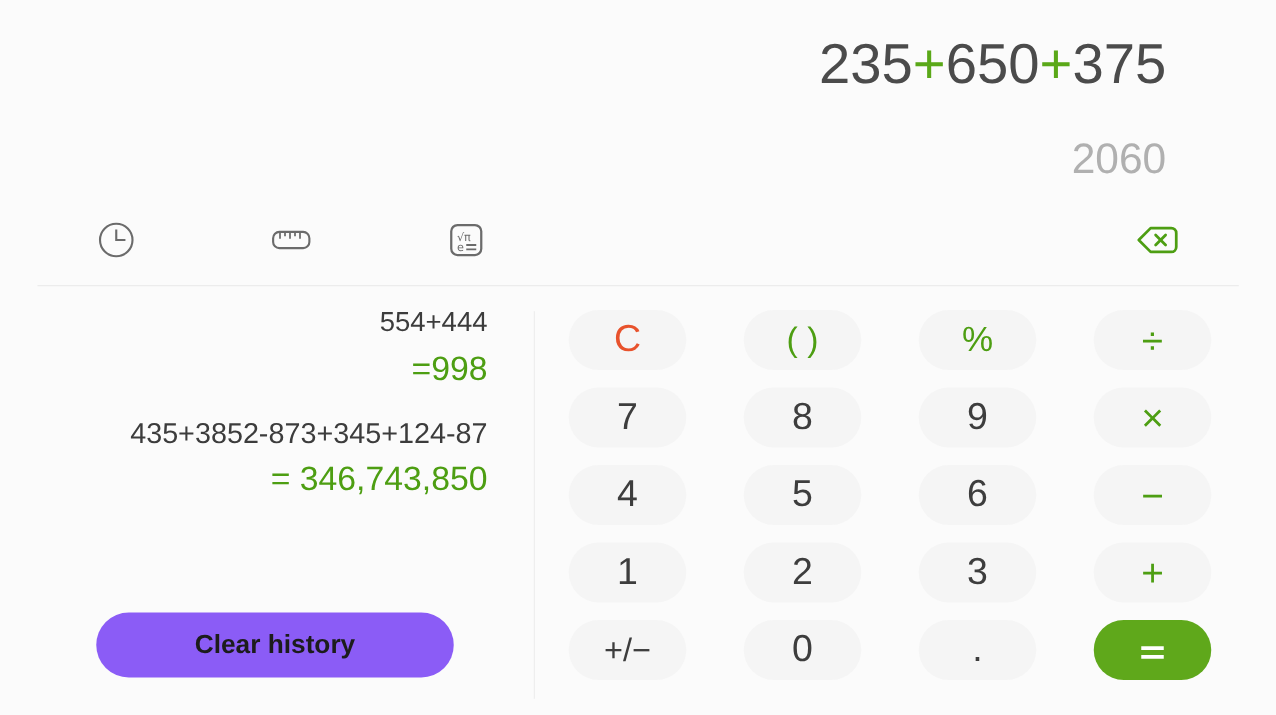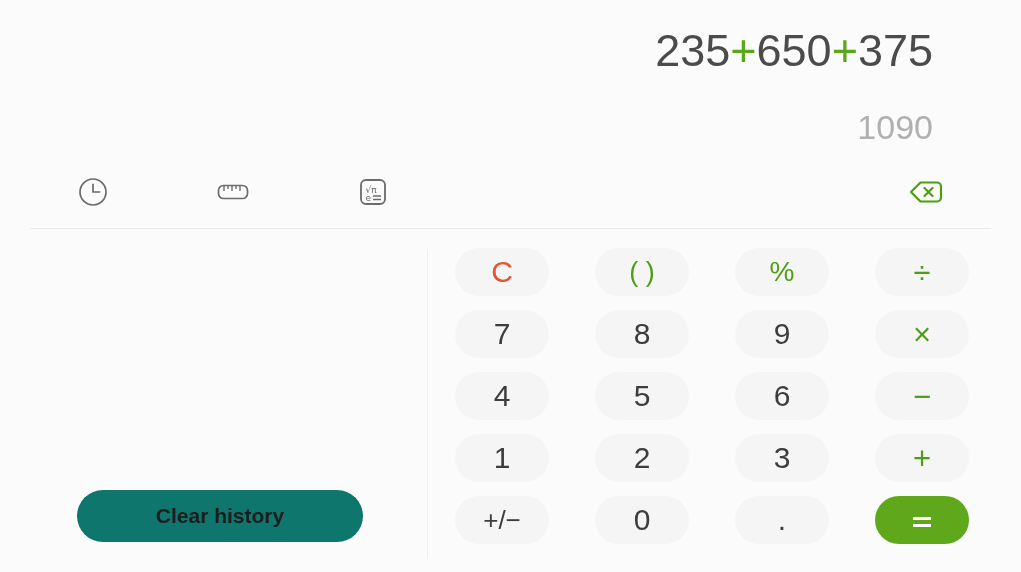--- a/index.html
+++ b/index.html
@@ -130,21 +130,21 @@
     position: absolute;
     top: 250px;
     left: 77px;
     width: 286px;
   }
   .clear-btn {
     width: 100%;
     height: 52px;
     border: none;
     border-radius: 26px;
-    background: #0f766e;
+    background: #8b5cf6;
     color: #1c1c1c;
     font-family: "Liberation Sans", sans-serif;
     font-size: 21px;
     font-weight: bold;
     cursor: pointer;
     padding: 0;
   }
 
   
   .keypad {
@@ -189,21 +189,21 @@
   .key.equals svg { display: block; }
   .key .glyph { display: block; line-height: 1; }
 </style>
 </head>
 <body>
 
 <div class="app">
 
   <div class="display">
     <div class="expression"><span>235</span><span class="op">+</span><span>650</span><span class="op">+</span><span>375</span></div>
-    <div class="preview">1090</div>
+    <div class="preview">2060</div>
   </div>
 
   <div class="toolbar">
 
     <div class="tool-btn tool-history">
       <span>
         <svg width="32" height="32" viewBox="0 0 32 32">
           <circle cx="16" cy="16" r="13" fill="none" stroke="#6b6b6b" stroke-width="1.7"></circle>
           <path d="M16 8.5 L16 16 L22.5 16" fill="none" stroke="#6b6b6b" stroke-width="1.7" stroke-linecap="square"></path>
         </svg>
@@ -249,20 +249,33 @@
           </g>
         </svg>
       </span>
     </div>
   </div>
 
   <div class="divider-h"></div>
   <div class="divider-v"></div>
 
   <div class="history">
+    <div class="hist-list">
+
+      <div class="hist-item first">
+        <div class="hist-expr">554+444</div>
+        <div class="hist-result">=998</div>
+      </div>
+
+      <div class="hist-item">
+        <div class="hist-expr">435+3852-873+345+124-87</div>
+        <div class="hist-result">= 346,743,850</div>
+      </div>
+
+    </div>
 
     <div class="clear-wrap">
       <button class="clear-btn">Clear history</button>
     </div>
   </div>
 
   <div class="keypad" id="keypad">
       <button class="key clear">
         <span class="glyph">C</span>
       </button>

